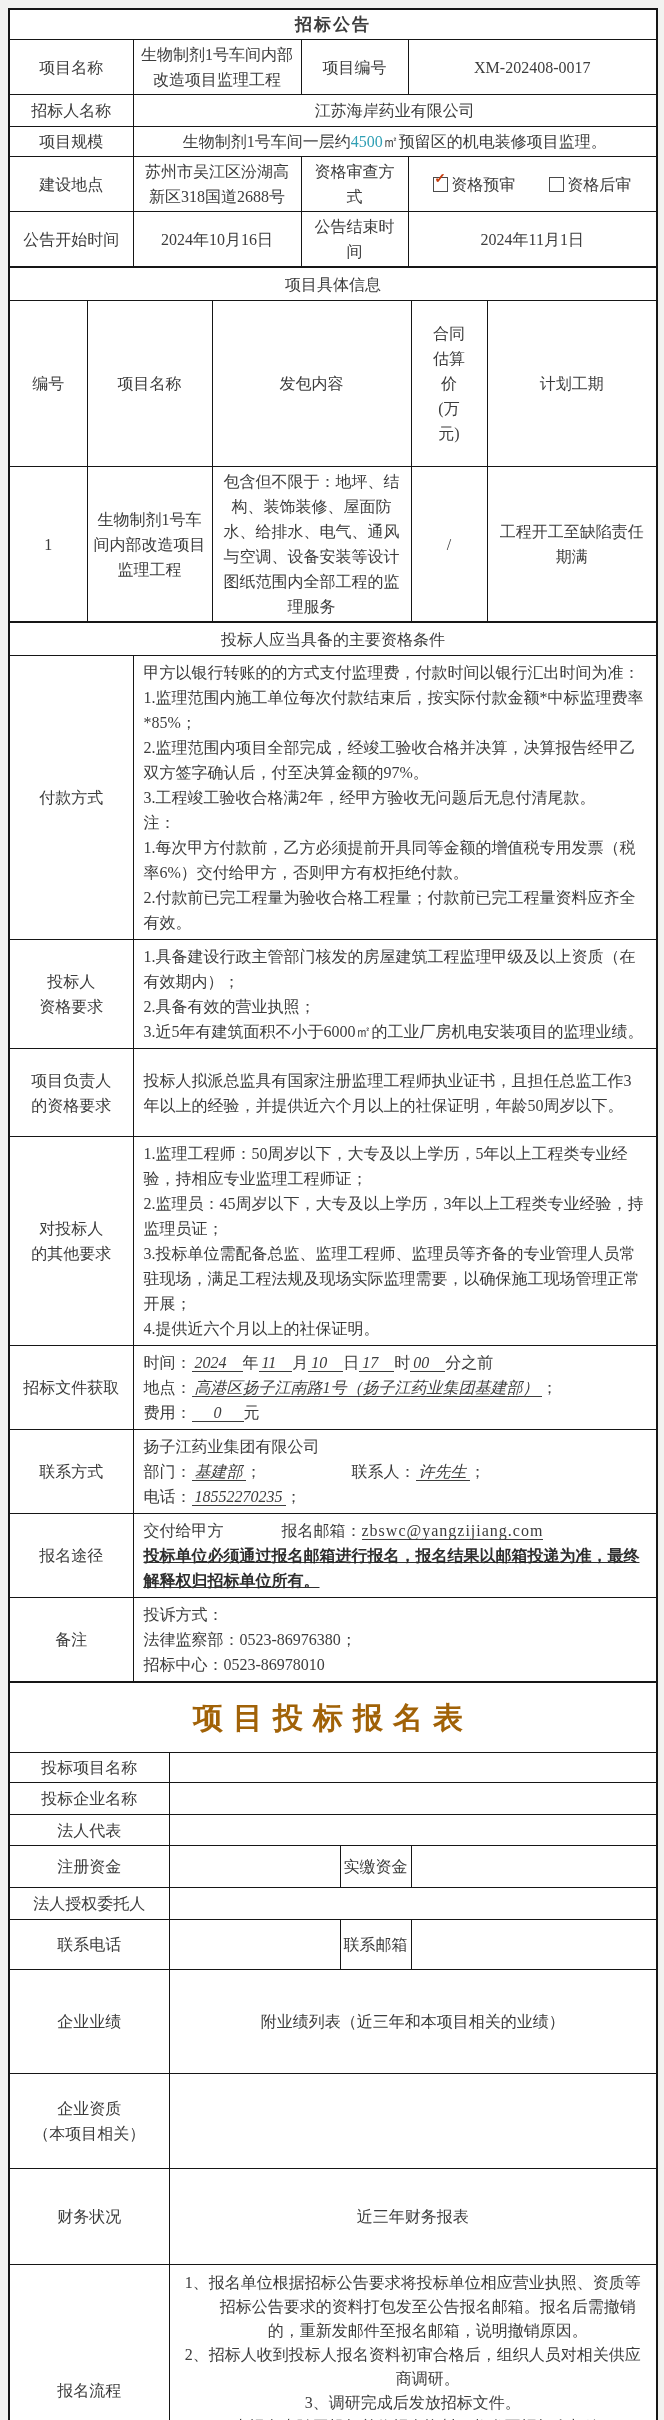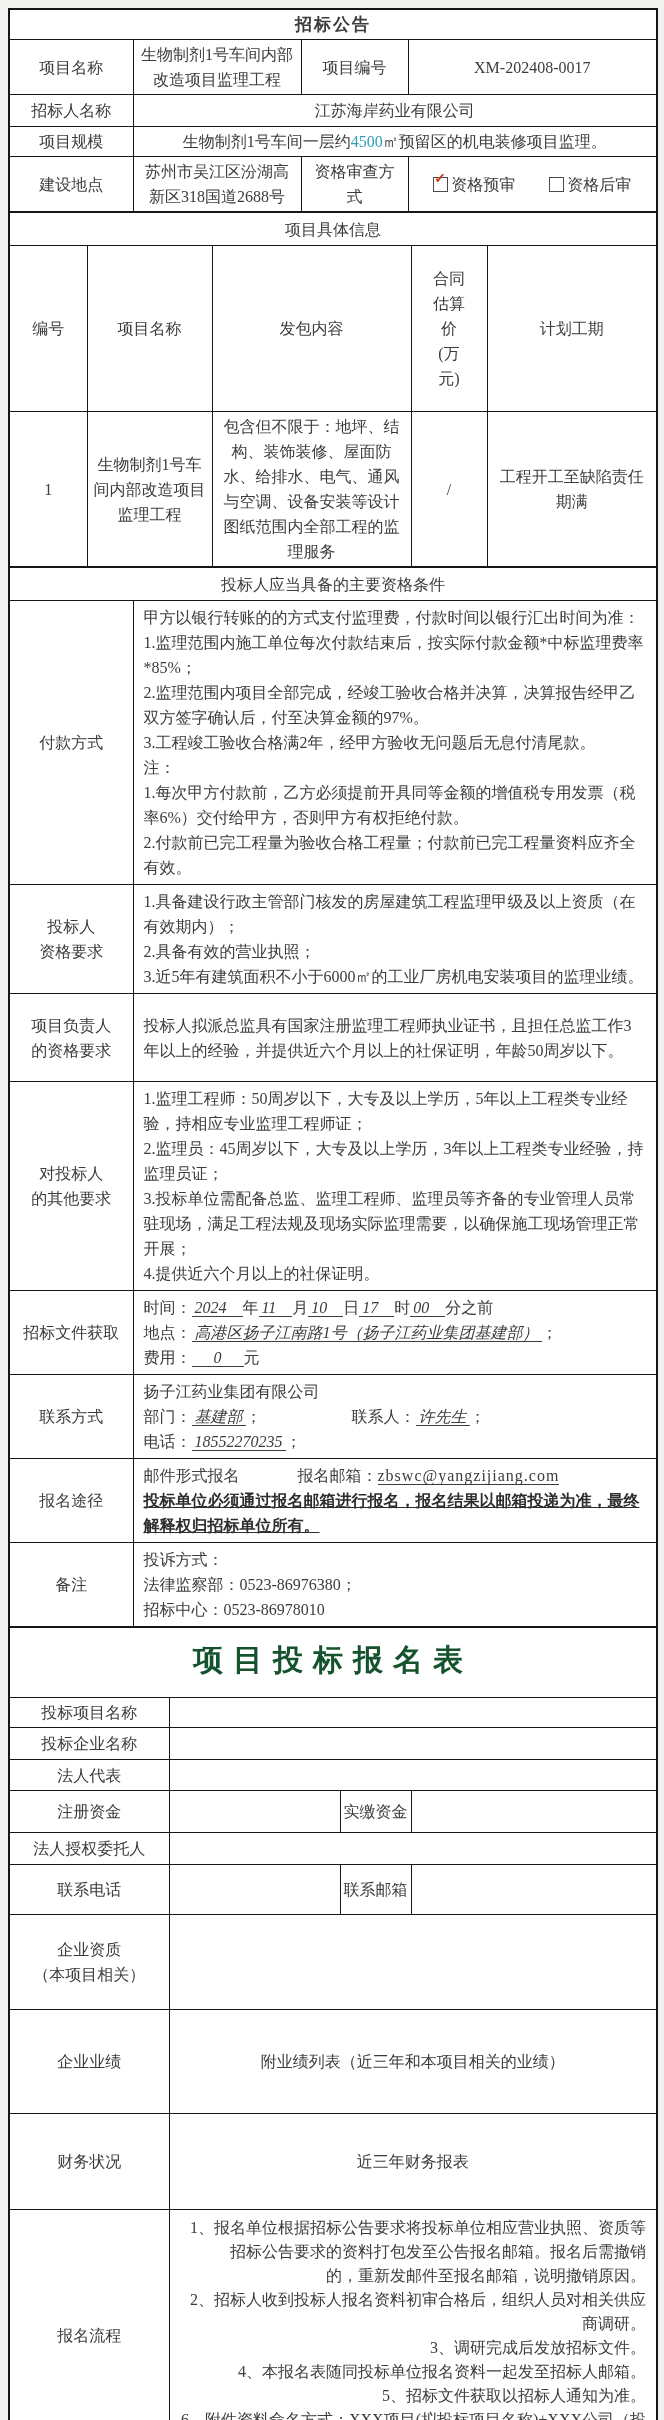--- a/index.html
+++ b/index.html
@@ -38,22 +38,22 @@
   .cbox {
     display:inline-block; width:13px; height:13px;
     border:1px solid #4a4a4a; position:relative; top:2px;
     margin-right:3px; background:#fff;
   }
   .cbox .mark {
     position:absolute; left:0px; top:-6px;
     color:#c63d0f; font-size:14px; font-weight:bold; line-height:14px;
   }
   .optgap { display:inline-block; width:34px; }
-  .form-title td { font-size:30px; font-weight:bold; letter-spacing:10px; height:65px; color:#14532d;font-family:Liberation Mono, monospace; }
-  .proc p { margin:0; padding-left:30px; text-indent:-30px; line-height:24px; text-align:right; }
+  .form-title td { font-size:30px; font-weight:bold; letter-spacing:10px; height:65px; color:#a16207; }
+  .proc p { margin:0; padding-left:30px; text-indent:-30px; line-height:24px; text-align:center; }
 </style>
 </head>
 <body>
 
 <div class="doc">
 
   <table class="first">
     <colgroup>
         <col style="width:124px">
         <col style="width:168px">
@@ -78,20 +78,26 @@
       <td>项目规模</td>
       <td colspan="3"><span>生物制剂1号车间一层约</span><span class="teal">4500</span><span>㎡预留区的机电装修项目监理。</span></td>
     </tr>
     <tr style="height:54px">
       <td>建设地点</td>
       <td>苏州市吴江区汾湖高新区318国道2688号</td>
       <td>资格审查方式</td>
       <td>
         <span class="cbox"><span class="mark">✓</span></span><span>资格预审</span><span class="optgap"></span><span class="cbox"></span><span>资格后审</span>
       </td>
+    </tr>
+    <tr style="height:50px">
+      <td>公告开始时间</td>
+      <td>2024年10月16日</td>
+      <td>公告结束时间</td>
+      <td>2024年11月1日</td>
     </tr>
   </tbody>
     </table>
 
   <table>
     <colgroup>
         <col style="width:78px">
         <col style="width:125px">
         <col style="width:199px">
         <col style="width:76px">
@@ -169,21 +175,21 @@
       <td>联系方式</td>
       <td class="content">
         <div>扬子江药业集团有限公司</div>
         <div><span>部门：</span><span class="uv">基建部</span><span>；</span><span class="gap2"></span><span>联系人：</span><span class="uv">许先生</span><span>；</span></div>
         <div><span>电话：</span><span class="uv">18552270235</span><span>；</span></div>
       </td>
     </tr>
     <tr style="height:79px">
       <td>报名途径</td>
       <td class="content">
-        <div><span>邮件形式报名</span><span class="gap"></span><span>报名邮箱：</span><span class="email">zbswc@yangzijiang.com</span></div>
+        <div><span>交付给甲方</span><span class="gap"></span><span>报名邮箱：</span><span class="email">zbswc@yangzijiang.com</span></div>
         <div class="notice">投标单位必须通过报名邮箱进行报名，报名结果以邮箱投递为准，最终解释权归招标单位所有。</div>
       </td>
     </tr>
     <tr style="height:76px">
       <td>备注</td>
       <td class="content pre">投诉方式：
 法律监察部：0523-86976380；
 招标中心：0523-86978010</td>
     </tr>
   </tbody>
@@ -221,28 +227,28 @@
     <tr style="height:32px">
       <td>法人授权委托人</td>
       <td colspan="3"></td>
     </tr>
     <tr style="height:50px">
       <td>联系电话</td>
       <td></td>
       <td style="padding:2px">联系邮箱</td>
       <td></td>
     </tr>
+    <tr style="height:104px">
+      <td>企业业绩</td>
+      <td colspan="3">附业绩列表（近三年和本项目相关的业绩）</td>
+    </tr>
     <tr style="height:95px">
       <td class="pre">企业资质
 （本项目相关）</td>
       <td colspan="3"></td>
-    </tr>
-    <tr style="height:104px">
-      <td>企业业绩</td>
-      <td colspan="3">附业绩列表（近三年和本项目相关的业绩）</td>
     </tr>
     <tr style="height:96px">
       <td>财务状况</td>
       <td colspan="3">近三年财务报表</td>
     </tr>
     <tr style="height:253px">
       <td>报名流程</td>
       <td colspan="3" class="content proc">
         <p>1、报名单位根据招标公告要求将投标单位相应营业执照、资质等招标公告要求的资料打包发至公告报名邮箱。报名后需撤销的，重新发邮件至报名邮箱，说明撤销原因。</p>
         <p>2、招标人收到投标人报名资料初审合格后，组织人员对相关供应商调研。</p>

